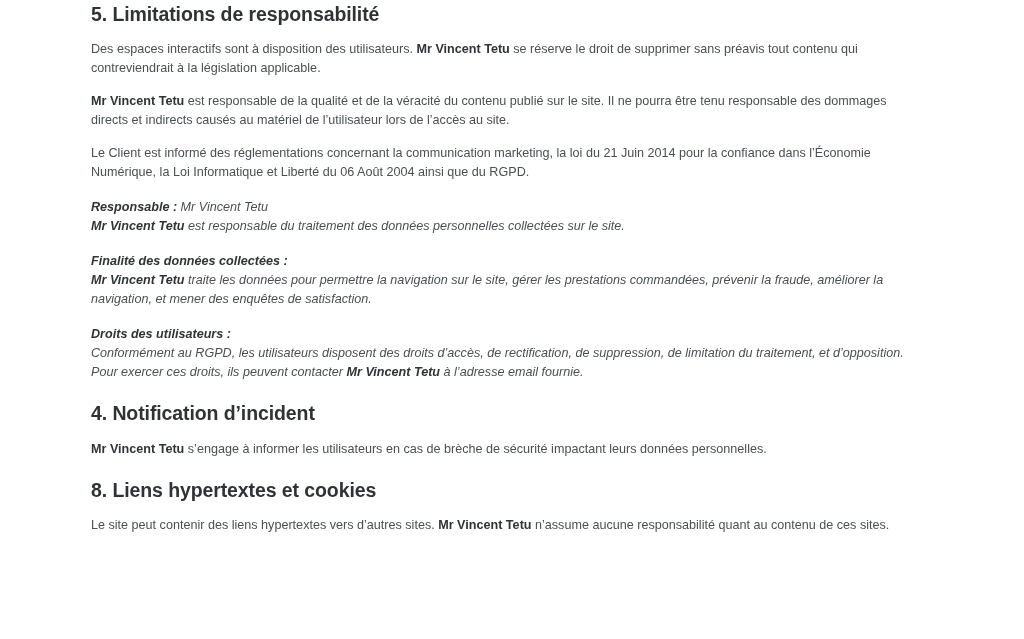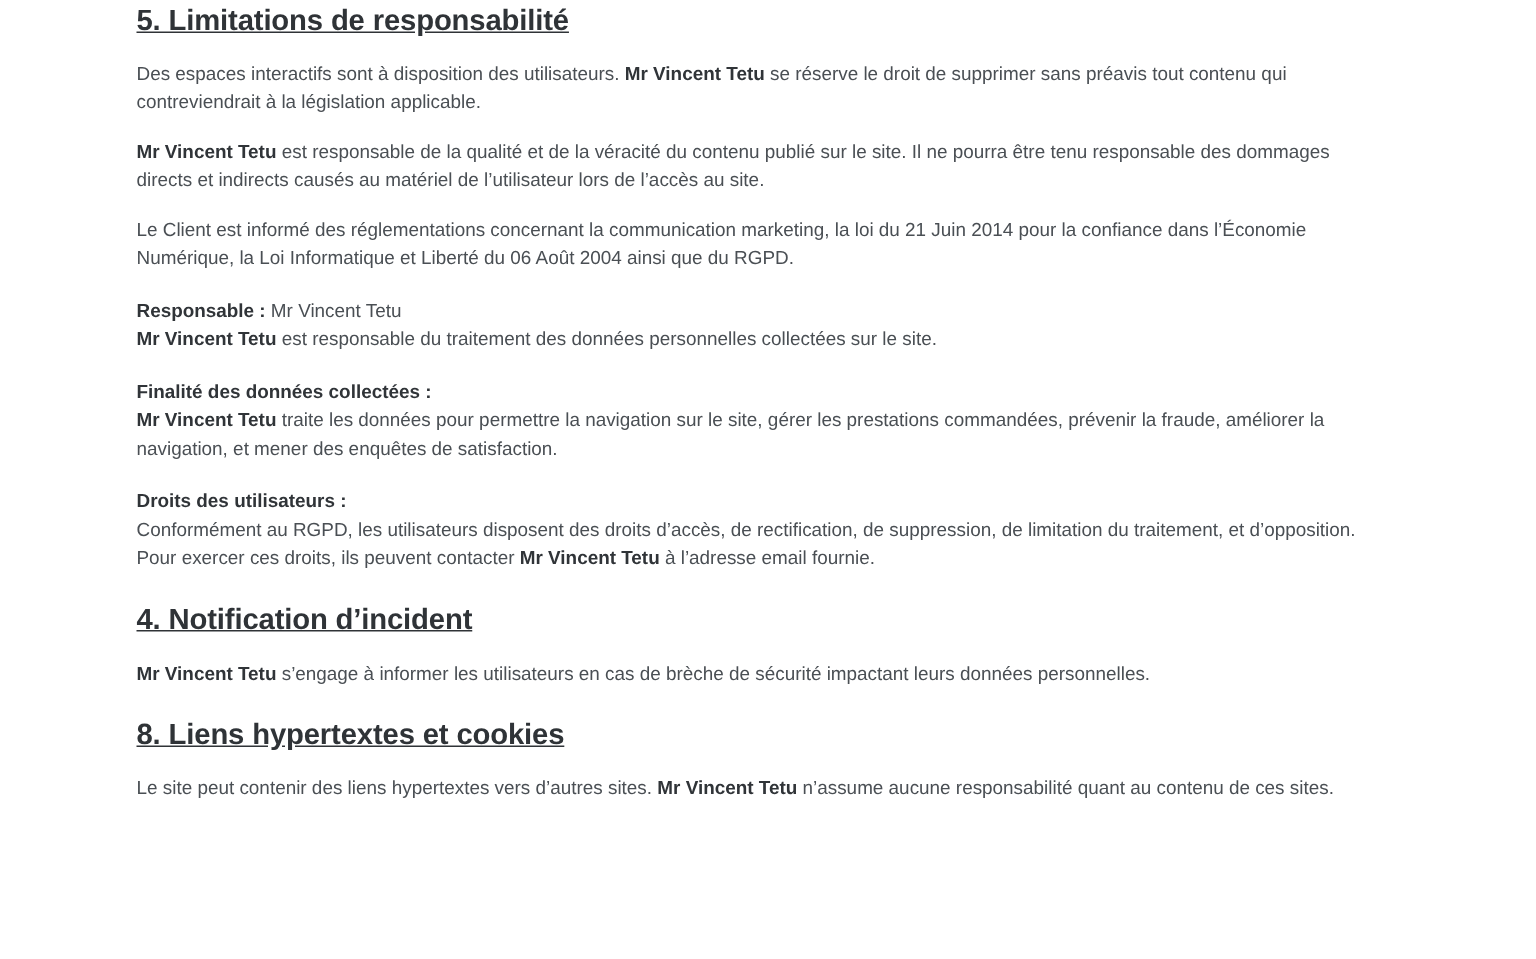--- a/index.html
+++ b/index.html
@@ -26,34 +26,33 @@
   .doc {
     width: 817px;
   }
   h2.section-heading {
     font-size: 19.5px;
     line-height: 1.25;
     font-weight: bold;
     color: #2f3337;
     letter-spacing: -0.1px;
     margin: 0;
-    text-decoration: underline;
   }
   
   .h-first   { padding-top: 2px; }
   .h-spaced  { padding-top: 19px; }
   p.body {
     font-size: 12.6px;
     line-height: 19px;
     color: #4a4f54;
     margin: 0;
     padding-top: 14px;
     text-align: left;
   }
-  p.body.block { padding-top: 16px; }
+  p.body.block { padding-top: 16px; font-style: italic; }
   strong, b {
     font-weight: bold;
     color: #303438;
   }
   .sub-label {
     font-weight: bold;
     color: #303438;
   }
 </style>
 </head>

